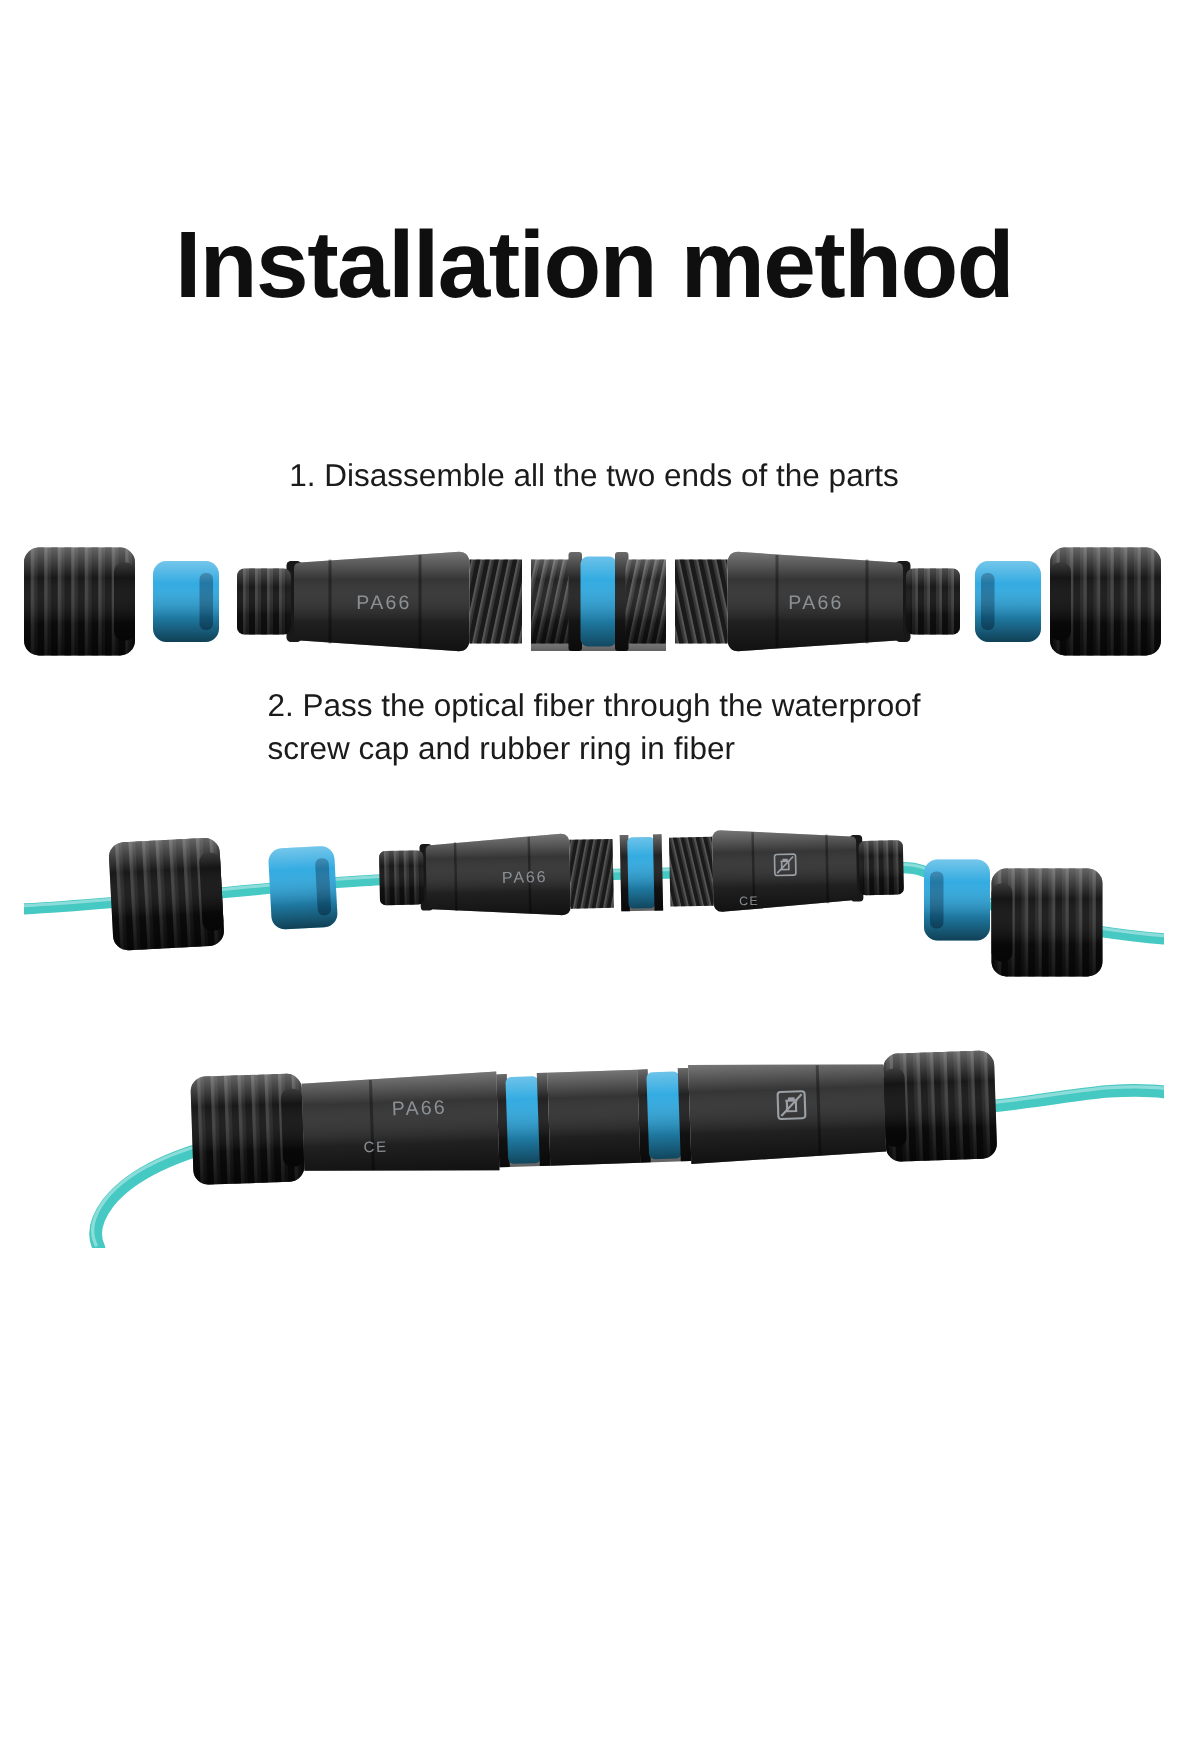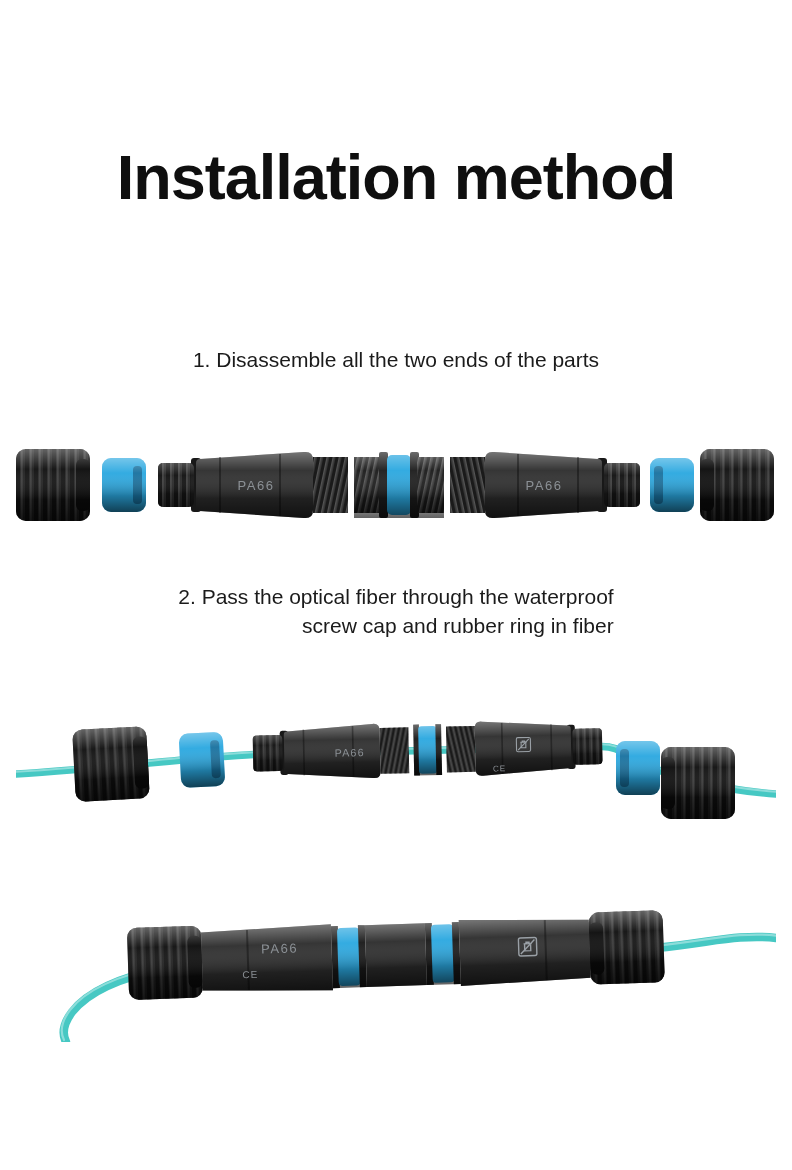--- a/index.html
+++ b/index.html
@@ -1,23 +1,23 @@
 <!DOCTYPE html>
 <html><head>
 <meta charset="utf-8">
 <style>
   * { margin:0; padding:0; box-sizing:border-box; }
   html,body { background:#ffffff; }
   body {
     width:792px; height:1170px; overflow:hidden;
     font-family:"Liberation Sans", sans-serif;
   }
-  .page { width:792px; height:1170px; position:relative; display:flex; flex-direction:column; align-items:center; background:#fff;gap:42px; }
+  .page { width:792px; height:1170px; position:relative; display:flex; flex-direction:column; align-items:center; background:#fff; }
   .title { margin-top:146px; font-size:63px; line-height:1; font-weight:800; color:#0f0f0f; letter-spacing:-1px; white-space:nowrap; }
-  .caption { text-align:right; font-size:21px; color:#1b1b1b; line-height:29px; }
+  .caption { text-align:left; font-size:21px; color:#1b1b1b; line-height:29px; }
   .cap1 { margin-top:94px; }
   .cap2 { }
   .cap3 { margin-top:62px; }
   .fig { width:760px; display:block; }
   .fig1 { margin-top:14px; }
   .fig2 { margin-top:8px; }
   .fig3 { margin-top:0px; }
   .marking { font-family:"Liberation Sans", sans-serif; font-size:13px; fill:#8b9095; text-anchor:middle; letter-spacing:1.5px; }
   .marking.sm { font-size:10px; letter-spacing:1px; }
 </style>

